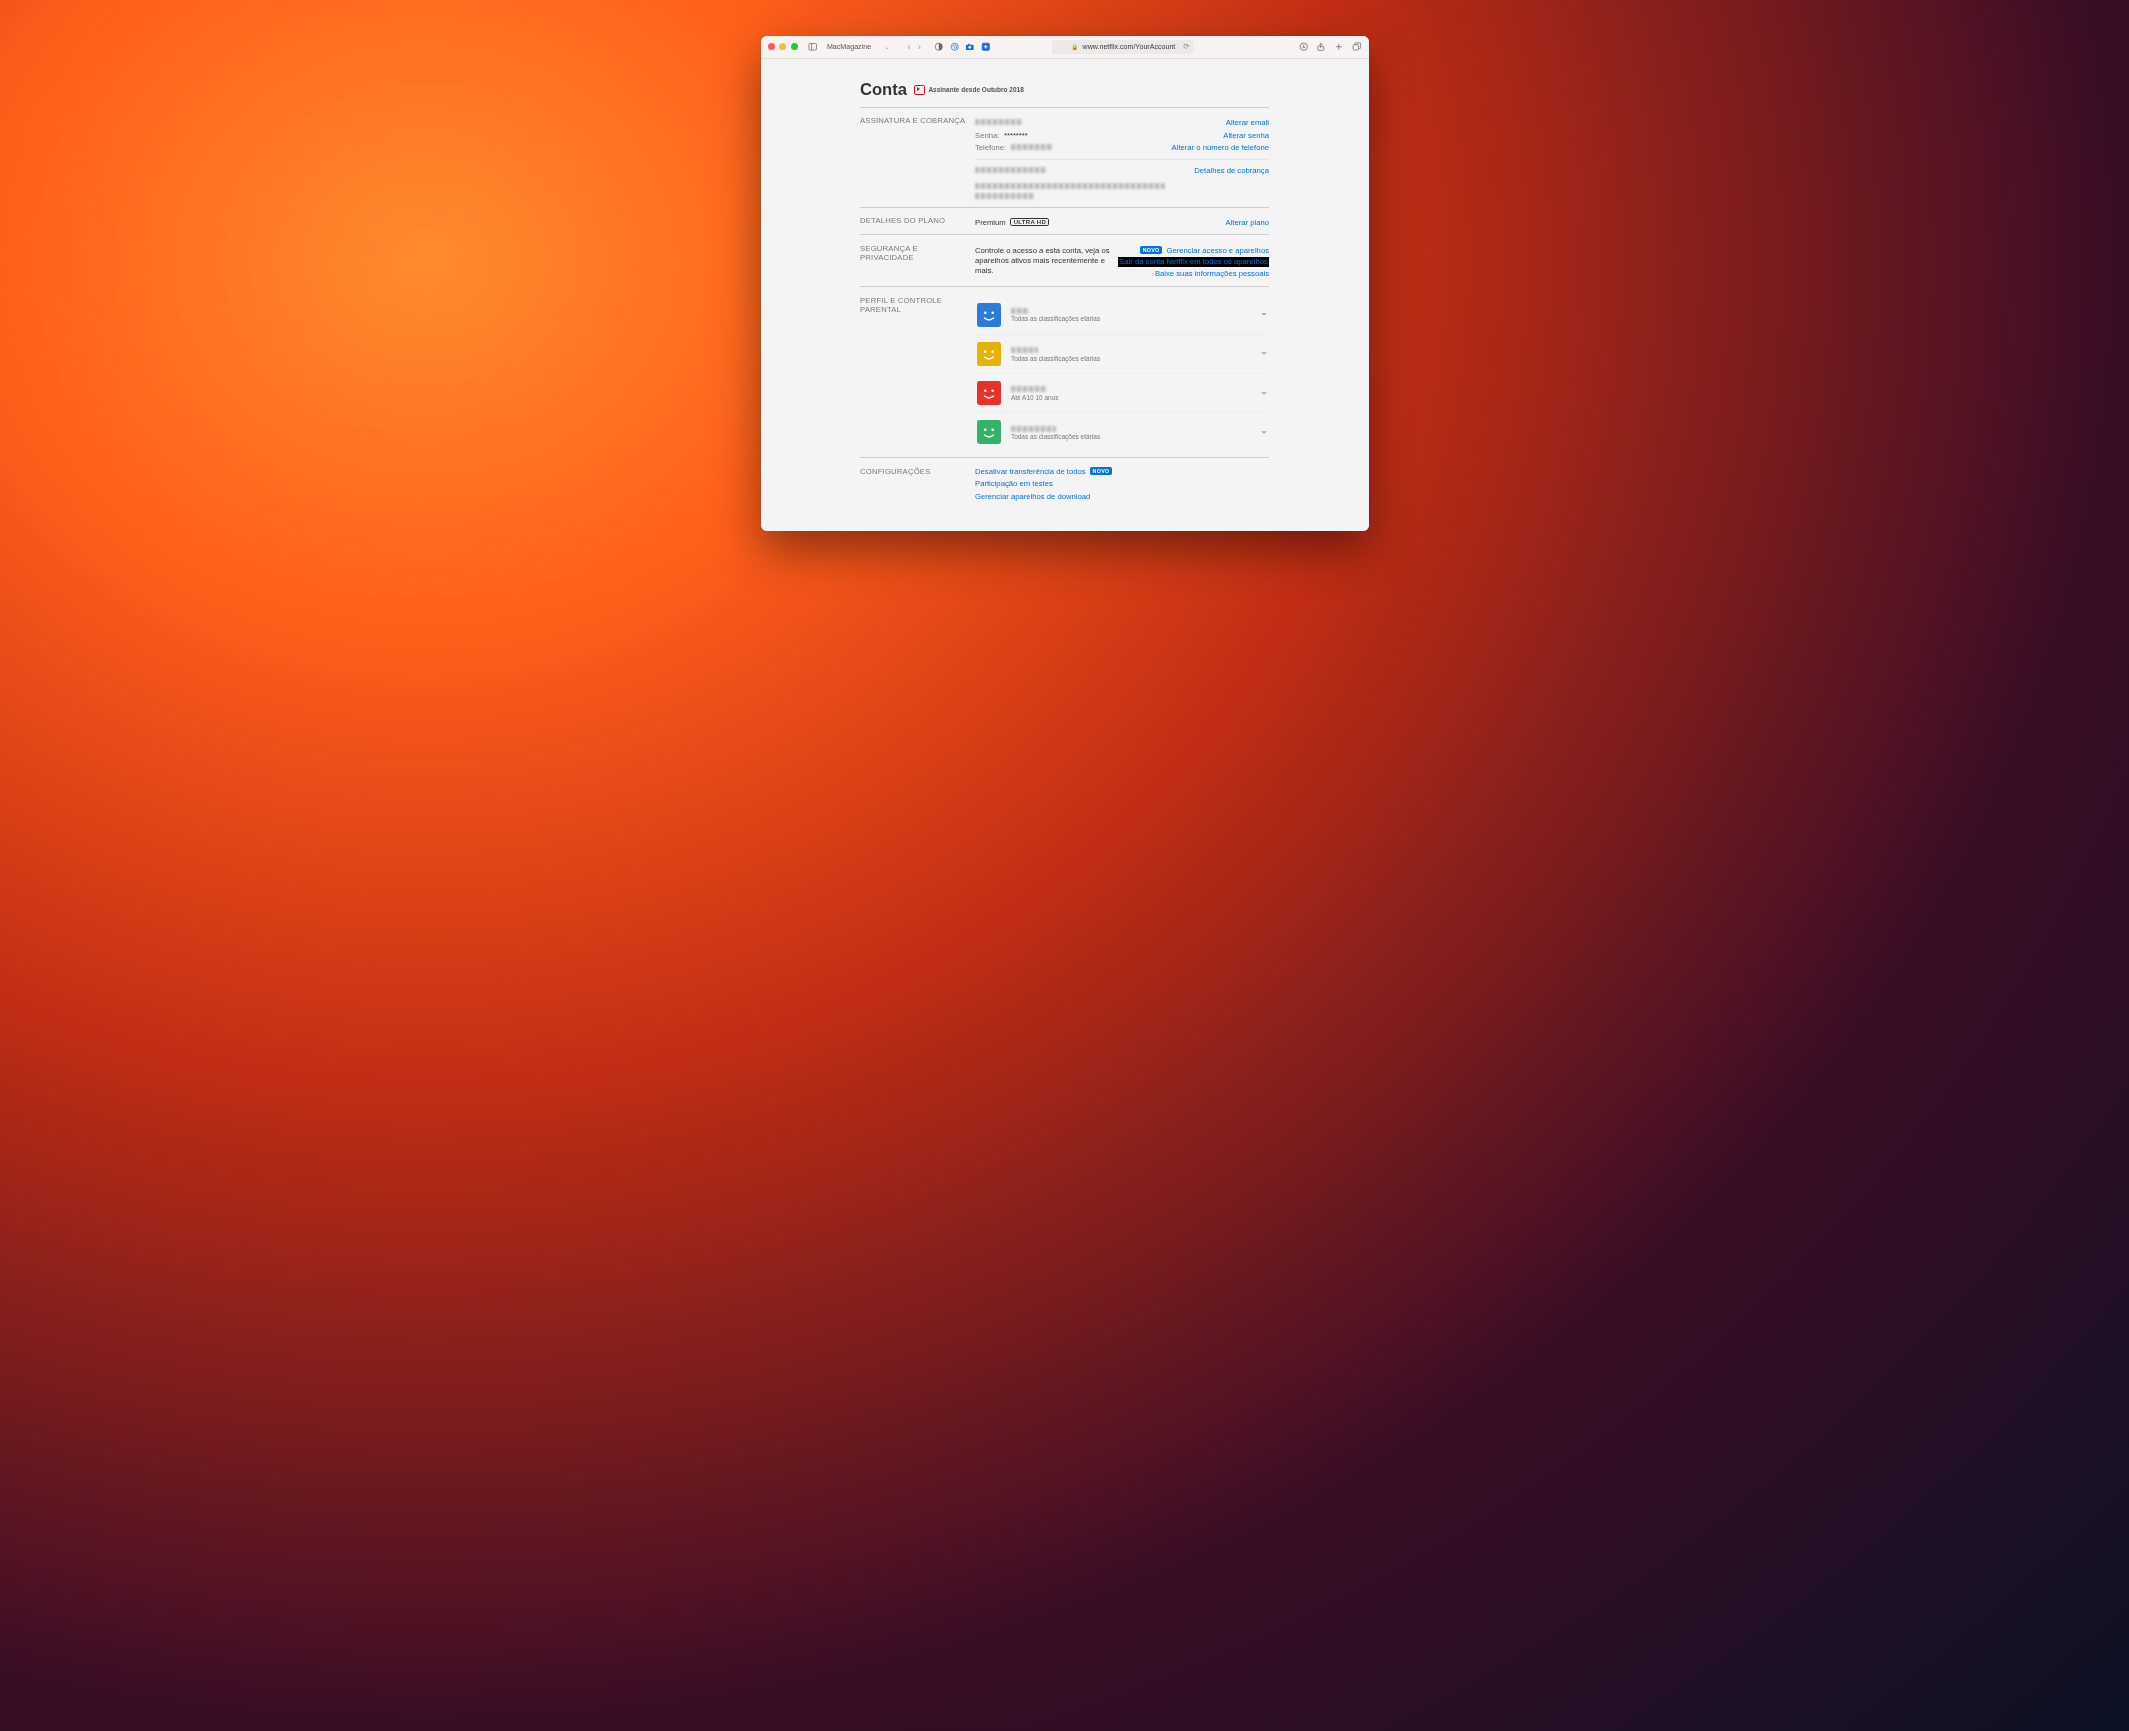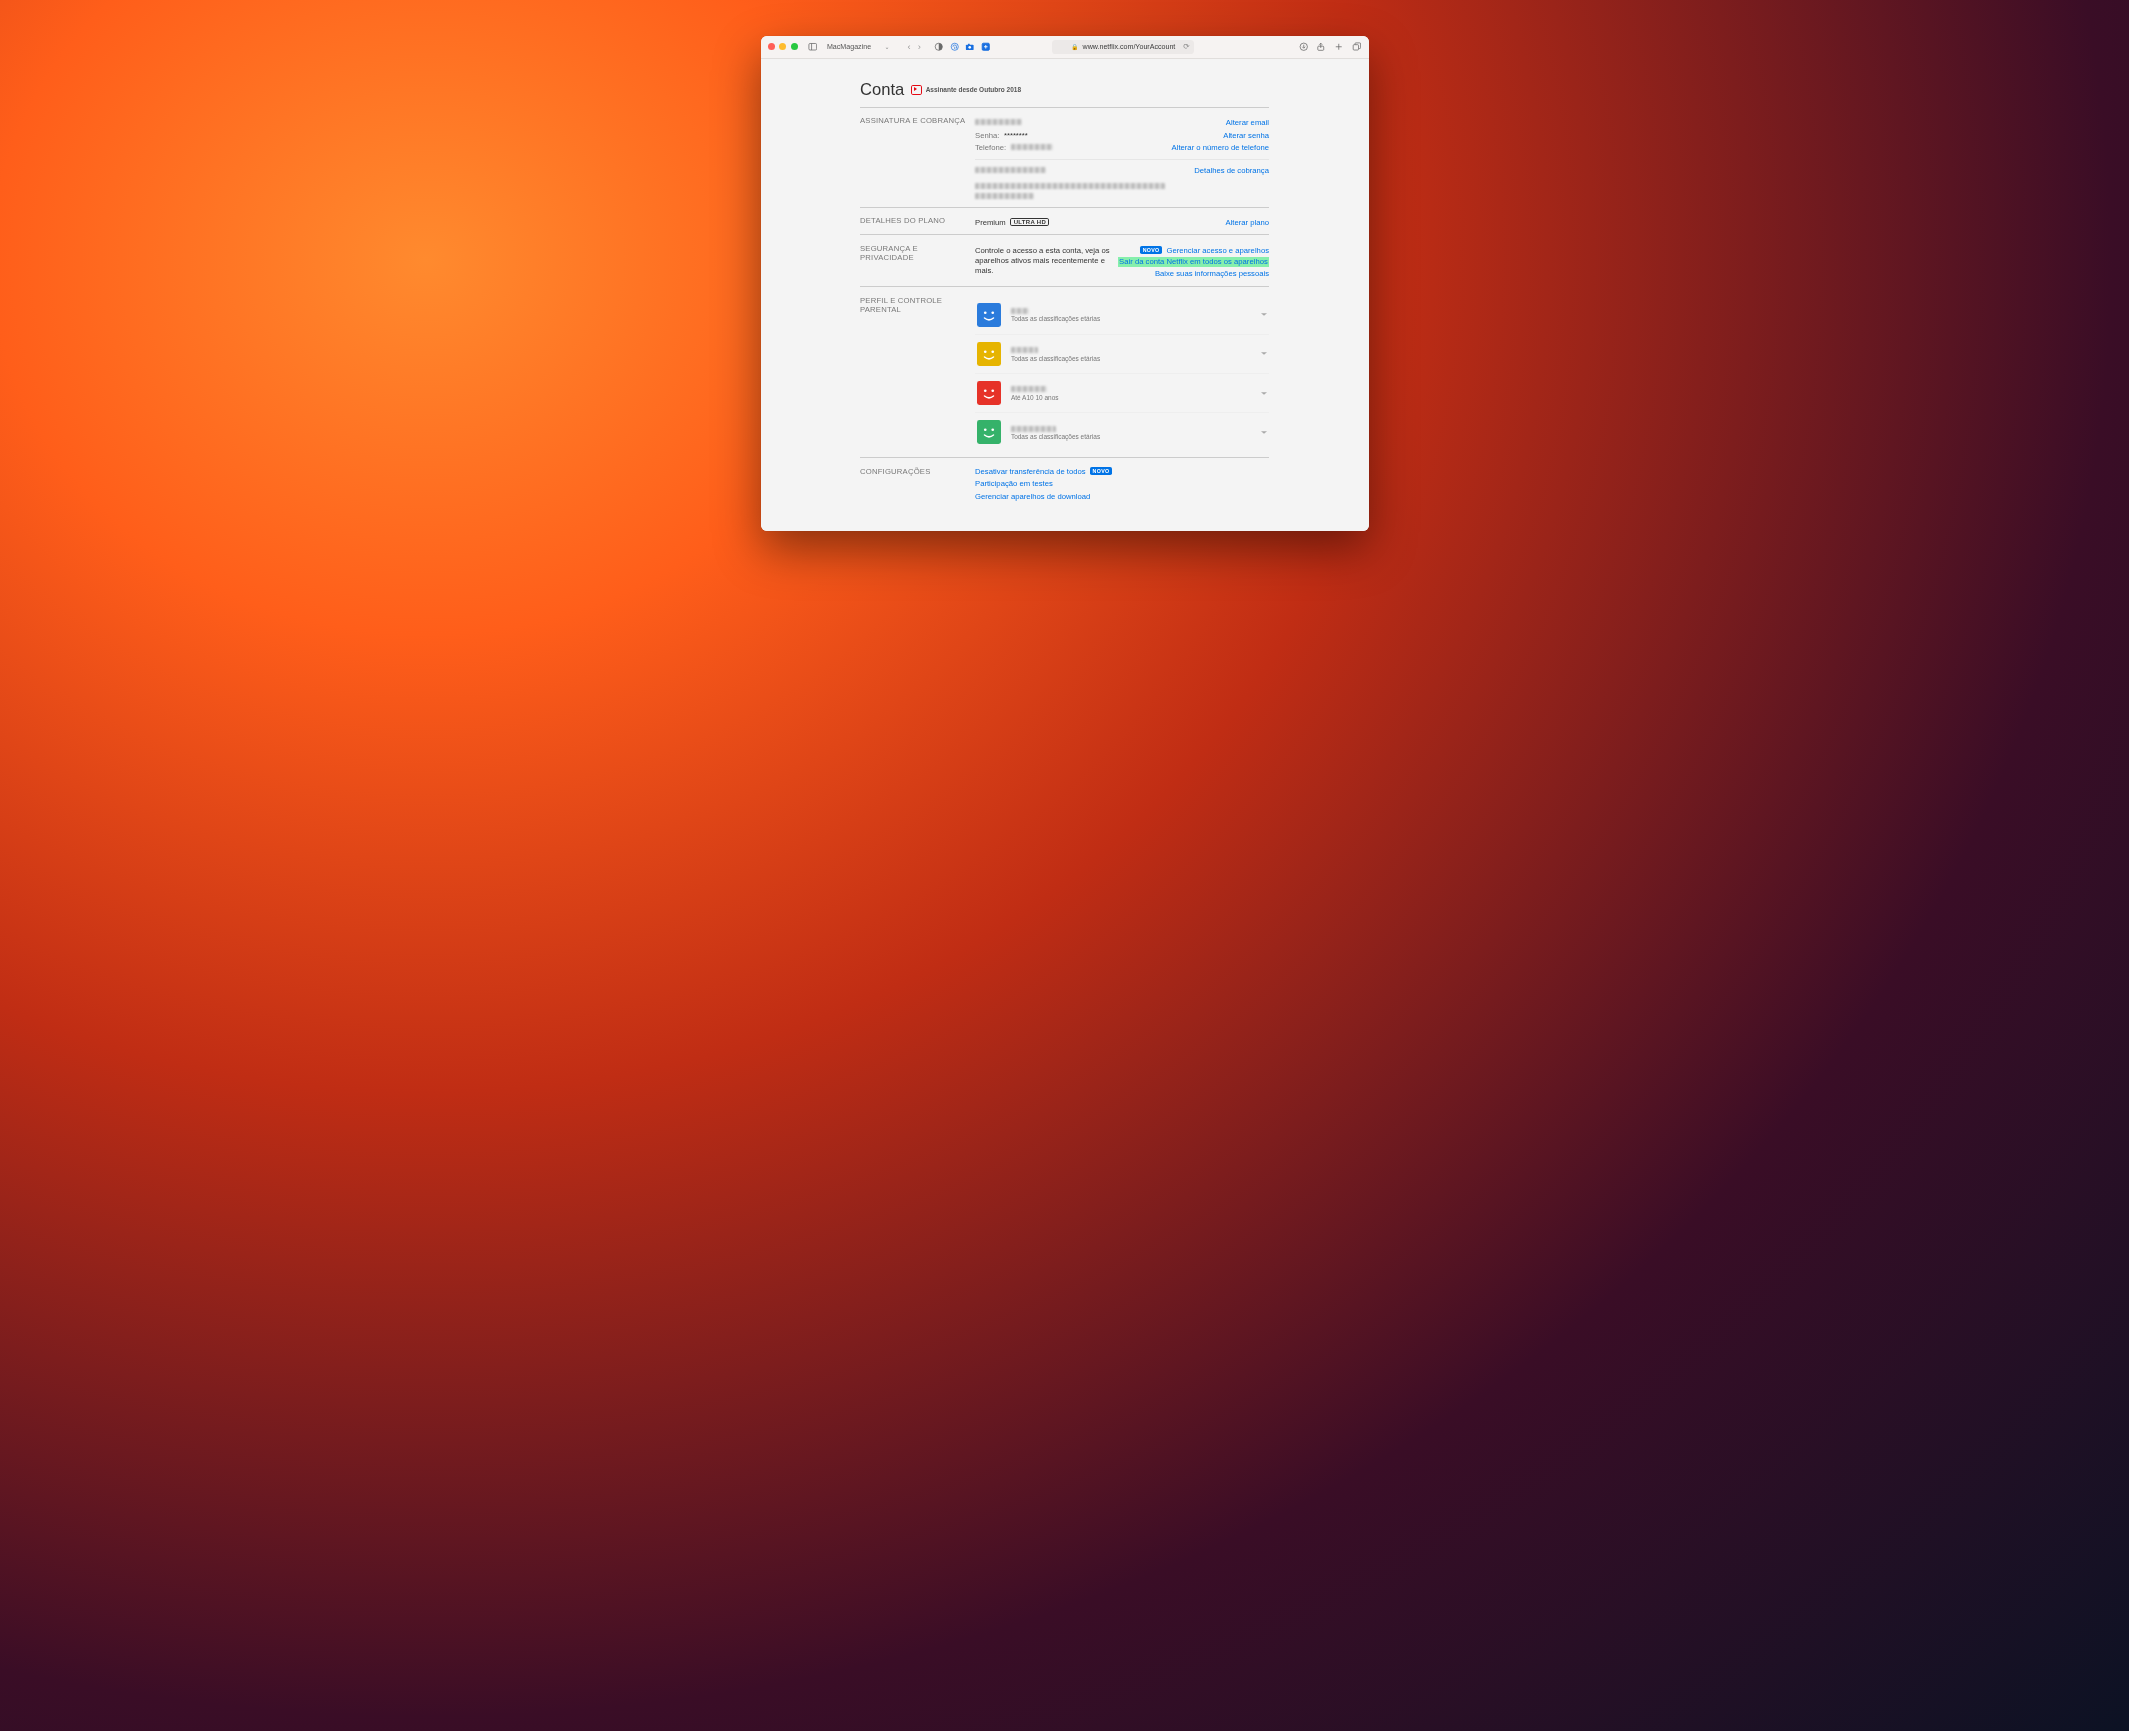--- a/index.html
+++ b/index.html
@@ -86,21 +86,21 @@
   
   .nf-page {
     background: #f4f4f4;
     padding: 21.4px 0 24px;
   }
   .container {
     width: 409px;
     margin: 0 auto;
   }
   .page-title-row { display: flex; align-items: center; gap: 7.1px; margin-bottom: 7.1px; }
-  .page-title { font-size: 16.6px; color: #333; font-weight: 400; }
+  .page-title { font-size: 16.6px; color: #333; font-weight: 700; }
   .since-badge { display:flex; align-items:center; gap:3.6px; }
   .since-icon { width:10.7px; height:10.7px; border:1.2px solid #e50914; border-radius:1.8px; position:relative; }
   .since-icon::after { content:""; position:absolute; left:1.8px; top:1.8px; width:0; height:0; border-left:3.6px solid #e50914; border-top:2.4px solid transparent; border-bottom:2.4px solid transparent; }
   .since-text { font-size: 6.5px; font-weight: 700; color: #555; }
 
   .section {
     border-top: 0.6px solid #ccc;
     padding: 8.3px 0 6px;
     display: grid;
     grid-template-columns: 107px 1fr;
@@ -122,21 +122,21 @@
     display:inline-block; border:0.6px solid #333; border-radius:1.8px; padding:0 2.4px;
     font-size:6px; font-weight:700; letter-spacing:0.3px; margin-left:2.4px; vertical-align:0.6px;
   }
 
   .sec-desc { color: #333; max-width: 142px; font-size: 7.7px; line-height: 1.35; }
   .links-col { text-align: right; display:flex; flex-direction:column; gap:2.4px; align-items:flex-end; }
   .novo-badge {
     background:#0073e6; color:#fff; font-size:5.3px; font-weight:700; padding:0.6px 2.4px; border-radius:1.8px; letter-spacing:0.3px; vertical-align:0.6px; margin-right:2.4px;
   }
   .novo-badge.trail { margin-left:2.4px; margin-right:0; }
-  .highlighted { background: #86efac; padding: 0.6px 1.2px; }
+  .highlighted { background: #000000; padding: 0.6px 1.2px; }
 
   
   .profile-row {
     display:flex; align-items:center; justify-content:space-between;
     padding: 7.1px 2.4px; border-top: 0.6px solid #eee;
   }
   .profile-row:first-child { border-top: none; }
   .profile-left { display:flex; align-items:center; gap:9.5px; }
   .avatar {
     width: 24px; height:24px; border-radius:2.4px; display:flex; align-items:center; justify-content:center;

